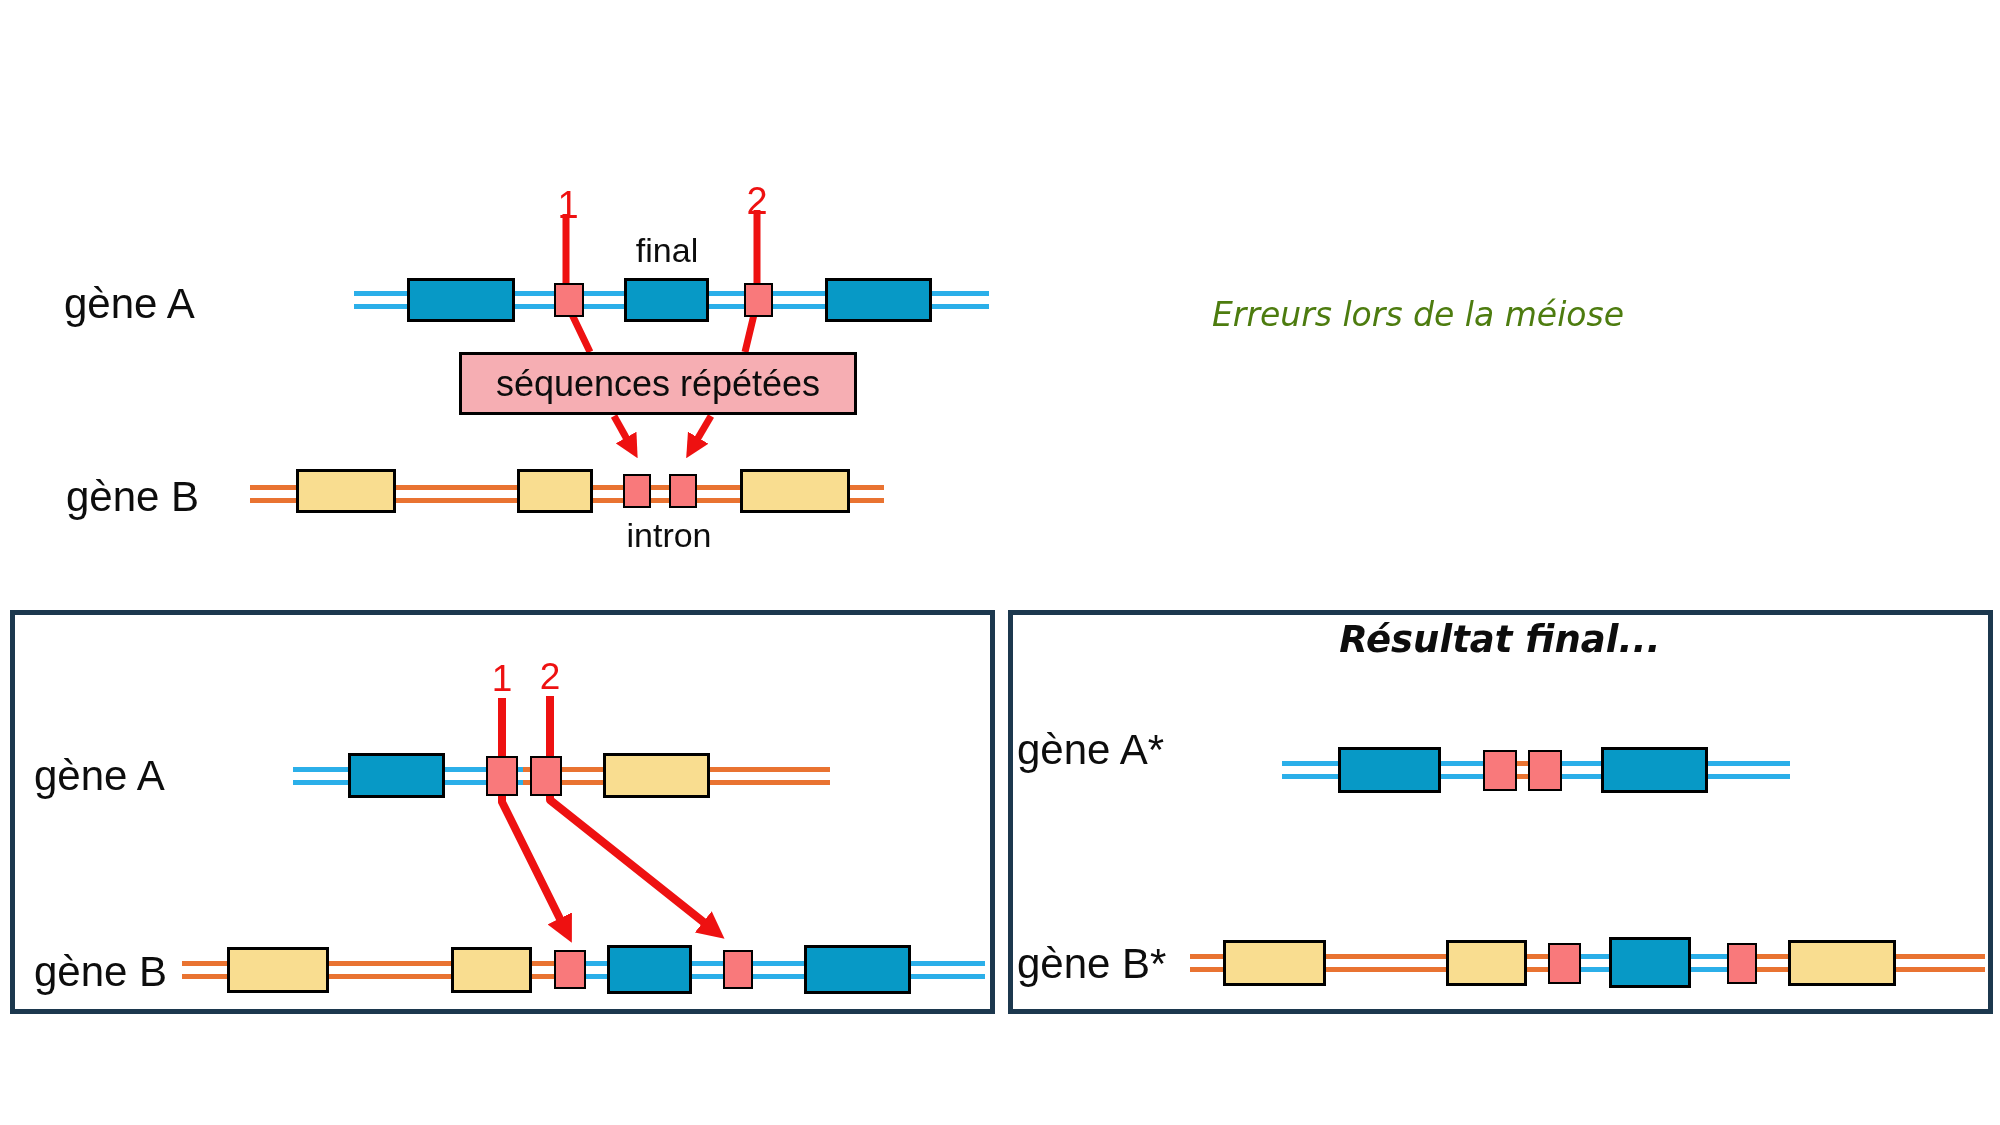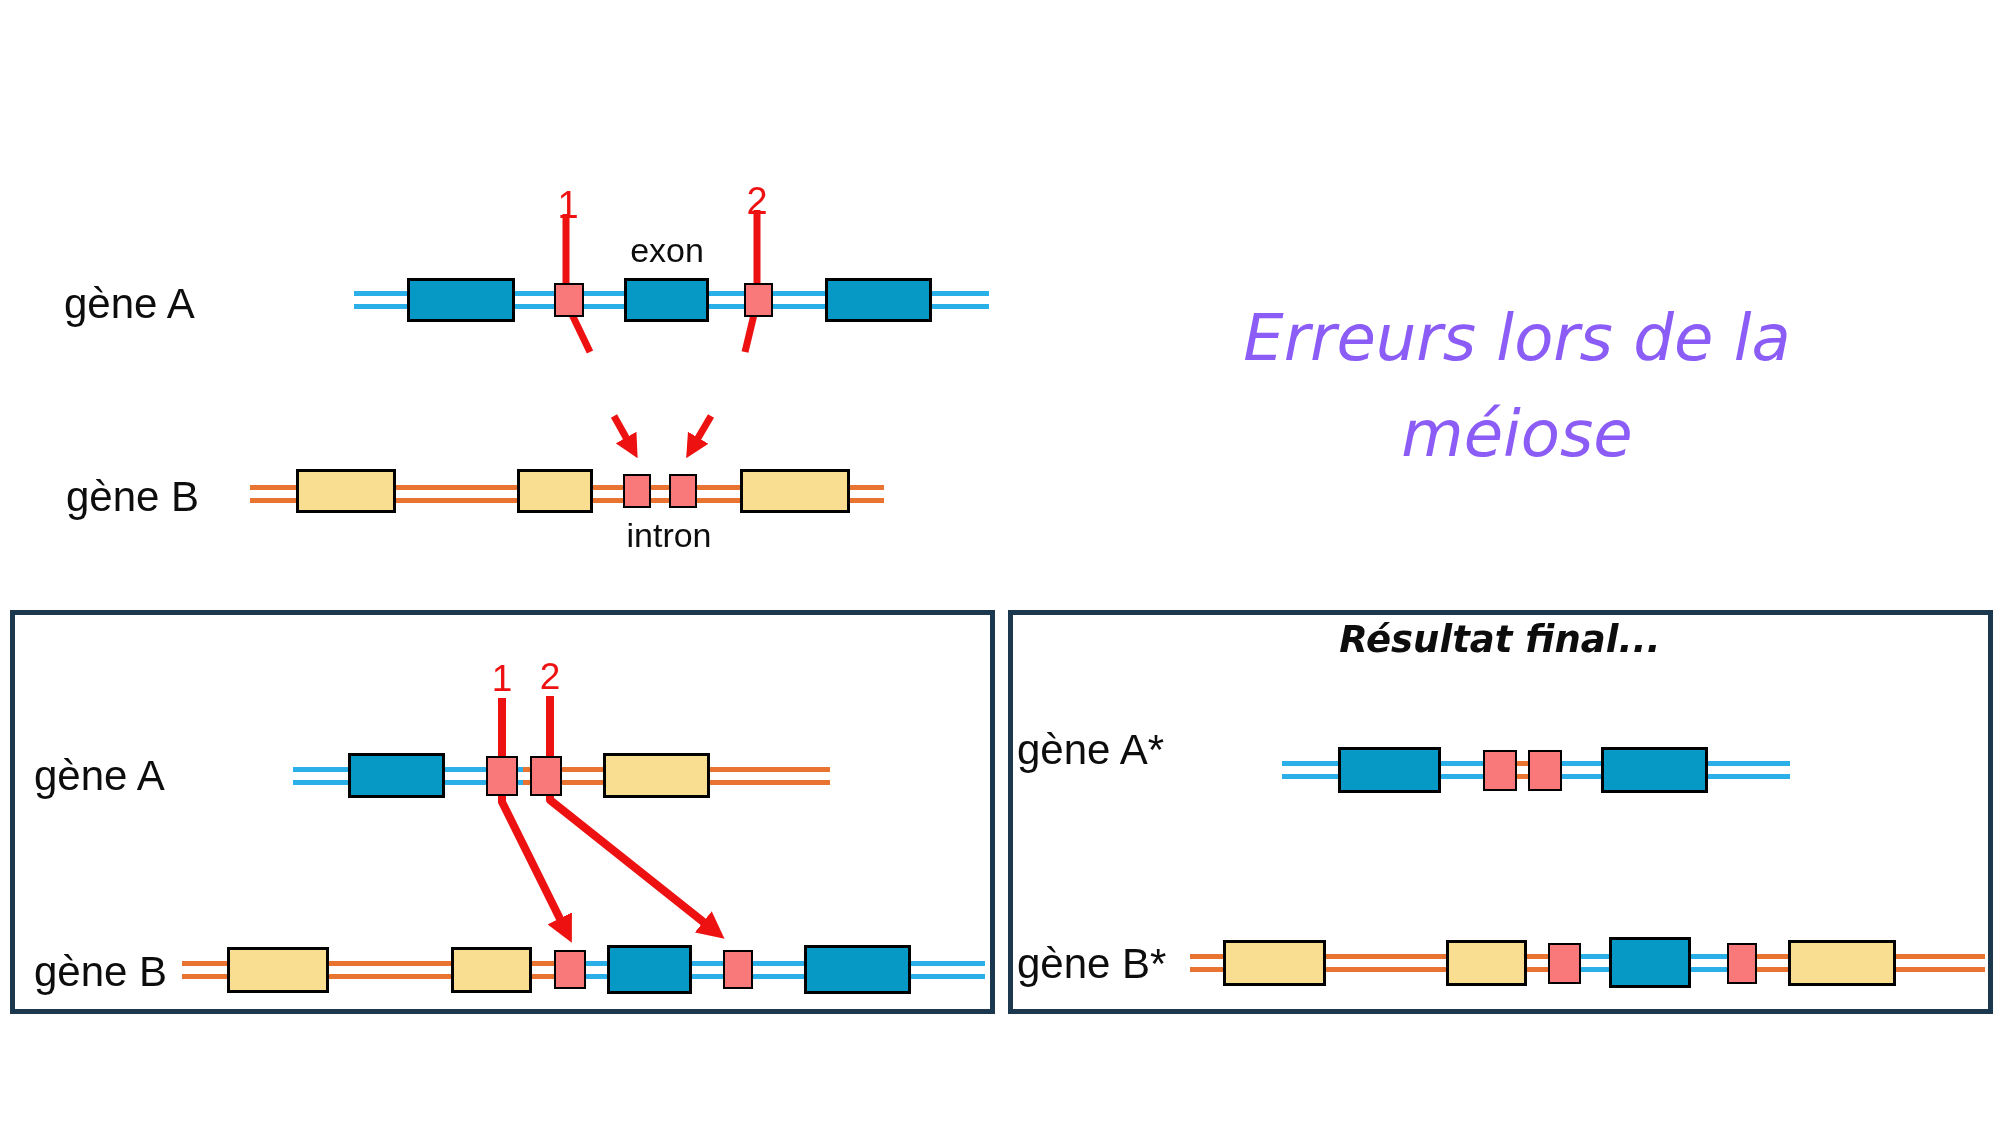--- a/index.html
+++ b/index.html
@@ -27,22 +27,22 @@
   
   .lbl{position:absolute;z-index:4;white-space:nowrap;}
   .gene{font-size:42px;}
   .small{font-size:34px;}
   .marker{color:var(--red);font-size:38px;font-weight:400;text-align:center;}
   .center{text-align:center;}
   .notebox{position:absolute;z-index:3;background:var(--note);border:3px solid #000;
            box-sizing:border-box;font-size:36px;display:flex;align-items:center;justify-content:center;}
   .panel{position:absolute;box-sizing:border-box;border:5px solid var(--navy);background:#fff;z-index:0;}
   .ptitle{font-size:37px;font-weight:600;}
-  .note-text{position:absolute;z-index:4;text-align:center;font-size:64px;line-height:1.5;
-             color:#8b5cf6;font-weight:500;}
+  .note-text{position:absolute;z-index:4;text-align:left;font-size:33px;line-height:1.5;
+             color:#4d7c0f;font-weight:500;}
   #red-overlay{position:absolute;left:0;top:0;width:2000px;height:1125px;z-index:2;pointer-events:none;}
   #red-overlay polyline{stroke:var(--red);fill:none;stroke-linejoin:round;}
   #red-overlay .m path{fill:var(--red);}
 </style>
 </head>
 <body>
 
 <div class="stage">
 
 
@@ -59,29 +59,32 @@
     <polyline points="614,416 633,450" stroke-width="7" marker-end="url(#ah)"></polyline>
     <polyline points="711,416 691,450" stroke-width="7" marker-end="url(#ah)"></polyline>
 
     <polyline points="502,698 502,802 567,933" stroke-width="8" marker-end="url(#ah)"></polyline>
     <polyline points="550,696 550,800 716,932" stroke-width="8" marker-end="url(#ah)"></polyline>
   </svg>
 
   <div class="lbl gene" style="left:64px;top:280px;">gène A</div>
   <div class="lbl marker" style="left:546px;top:184px;width:44px;">1</div>
   <div class="lbl marker" style="left:735px;top:180px;width:44px;">2</div>
-  <div class="lbl small center" style="left:600px;top:231px;width:134px;">exon</div>
+  <div class="lbl small center" style="left:600px;top:231px;width:134px;">final</div>
 
   <div class="dline blue" style="left:354px;top:291px;width:635px;"></div>
   <div class="box blue" style="left:407px;top:278px;width:108px;height:44px;"></div>
   <div class="box blue" style="left:624px;top:278px;width:85px;height:44px;"></div>
   <div class="box blue" style="left:825px;top:278px;width:107px;height:44px;"></div>
   <div class="box sq" style="left:554px;top:283px;width:30px;height:34px;"></div>
   <div class="box sq" style="left:744px;top:283px;width:29px;height:34px;"></div>
 
+  <div class="notebox" style="left:459px;top:352px;width:398px;height:63px;">
+    <span>séquences répétées</span>
+  </div>
 
   <div class="lbl gene" style="left:66px;top:473px;">gène B</div>
   <div class="dline orange" style="left:250px;top:485px;width:634px;"></div>
   <div class="box yellow" style="left:296px;top:469px;width:100px;height:44px;"></div>
   <div class="box yellow" style="left:517px;top:469px;width:76px;height:44px;"></div>
   <div class="box yellow" style="left:740px;top:469px;width:110px;height:44px;"></div>
   <div class="box sq" style="left:623px;top:474px;width:28px;height:34px;"></div>
   <div class="box sq" style="left:669px;top:474px;width:28px;height:34px;"></div>
   <div class="lbl small center" style="left:602px;top:516px;width:134px;">intron</div>
 

